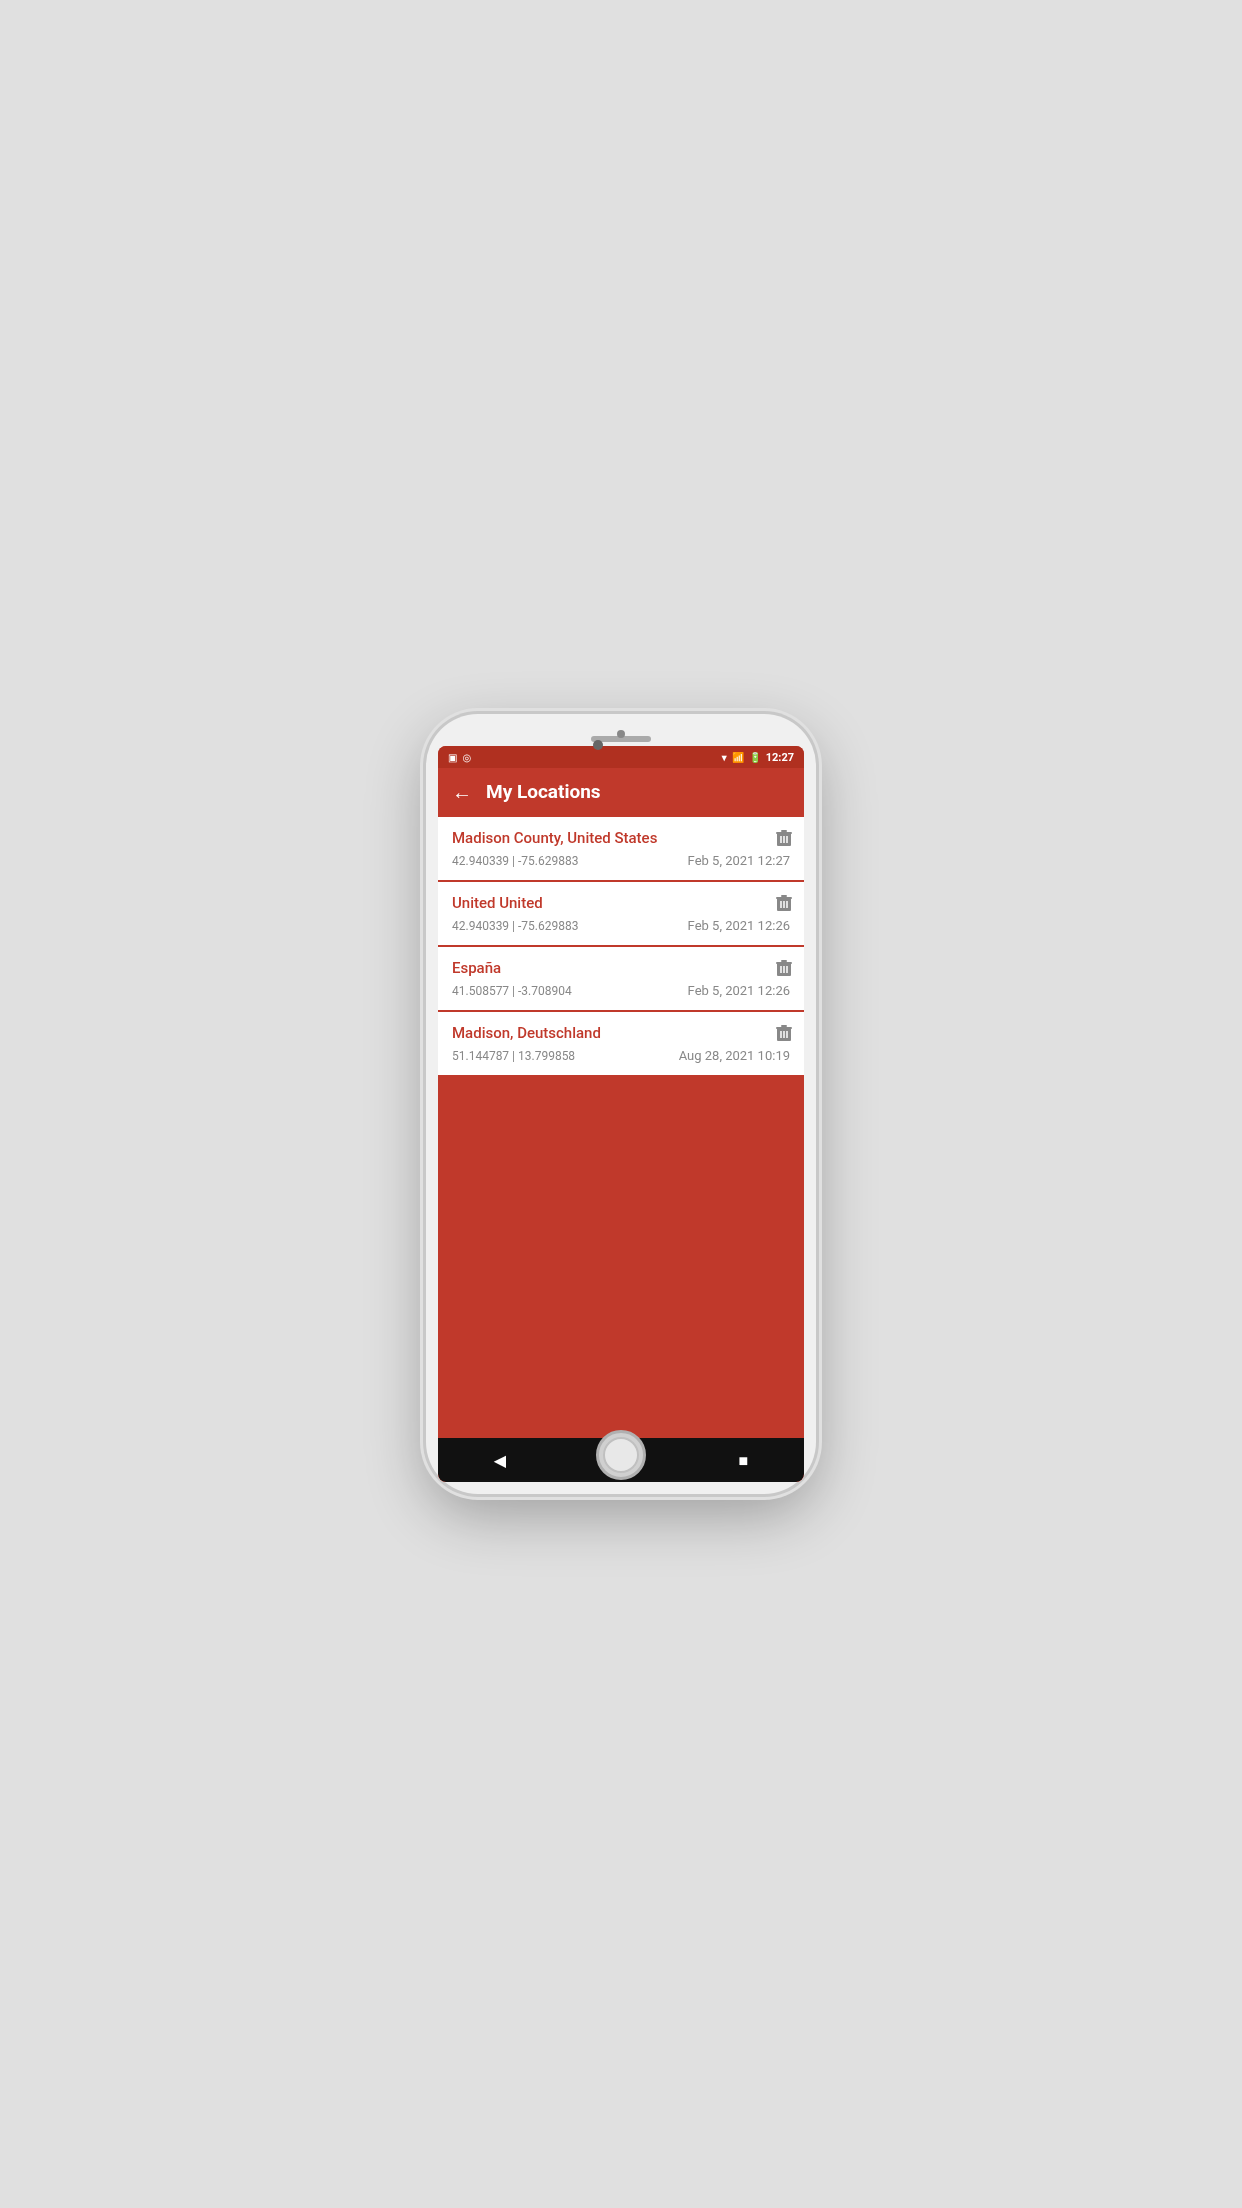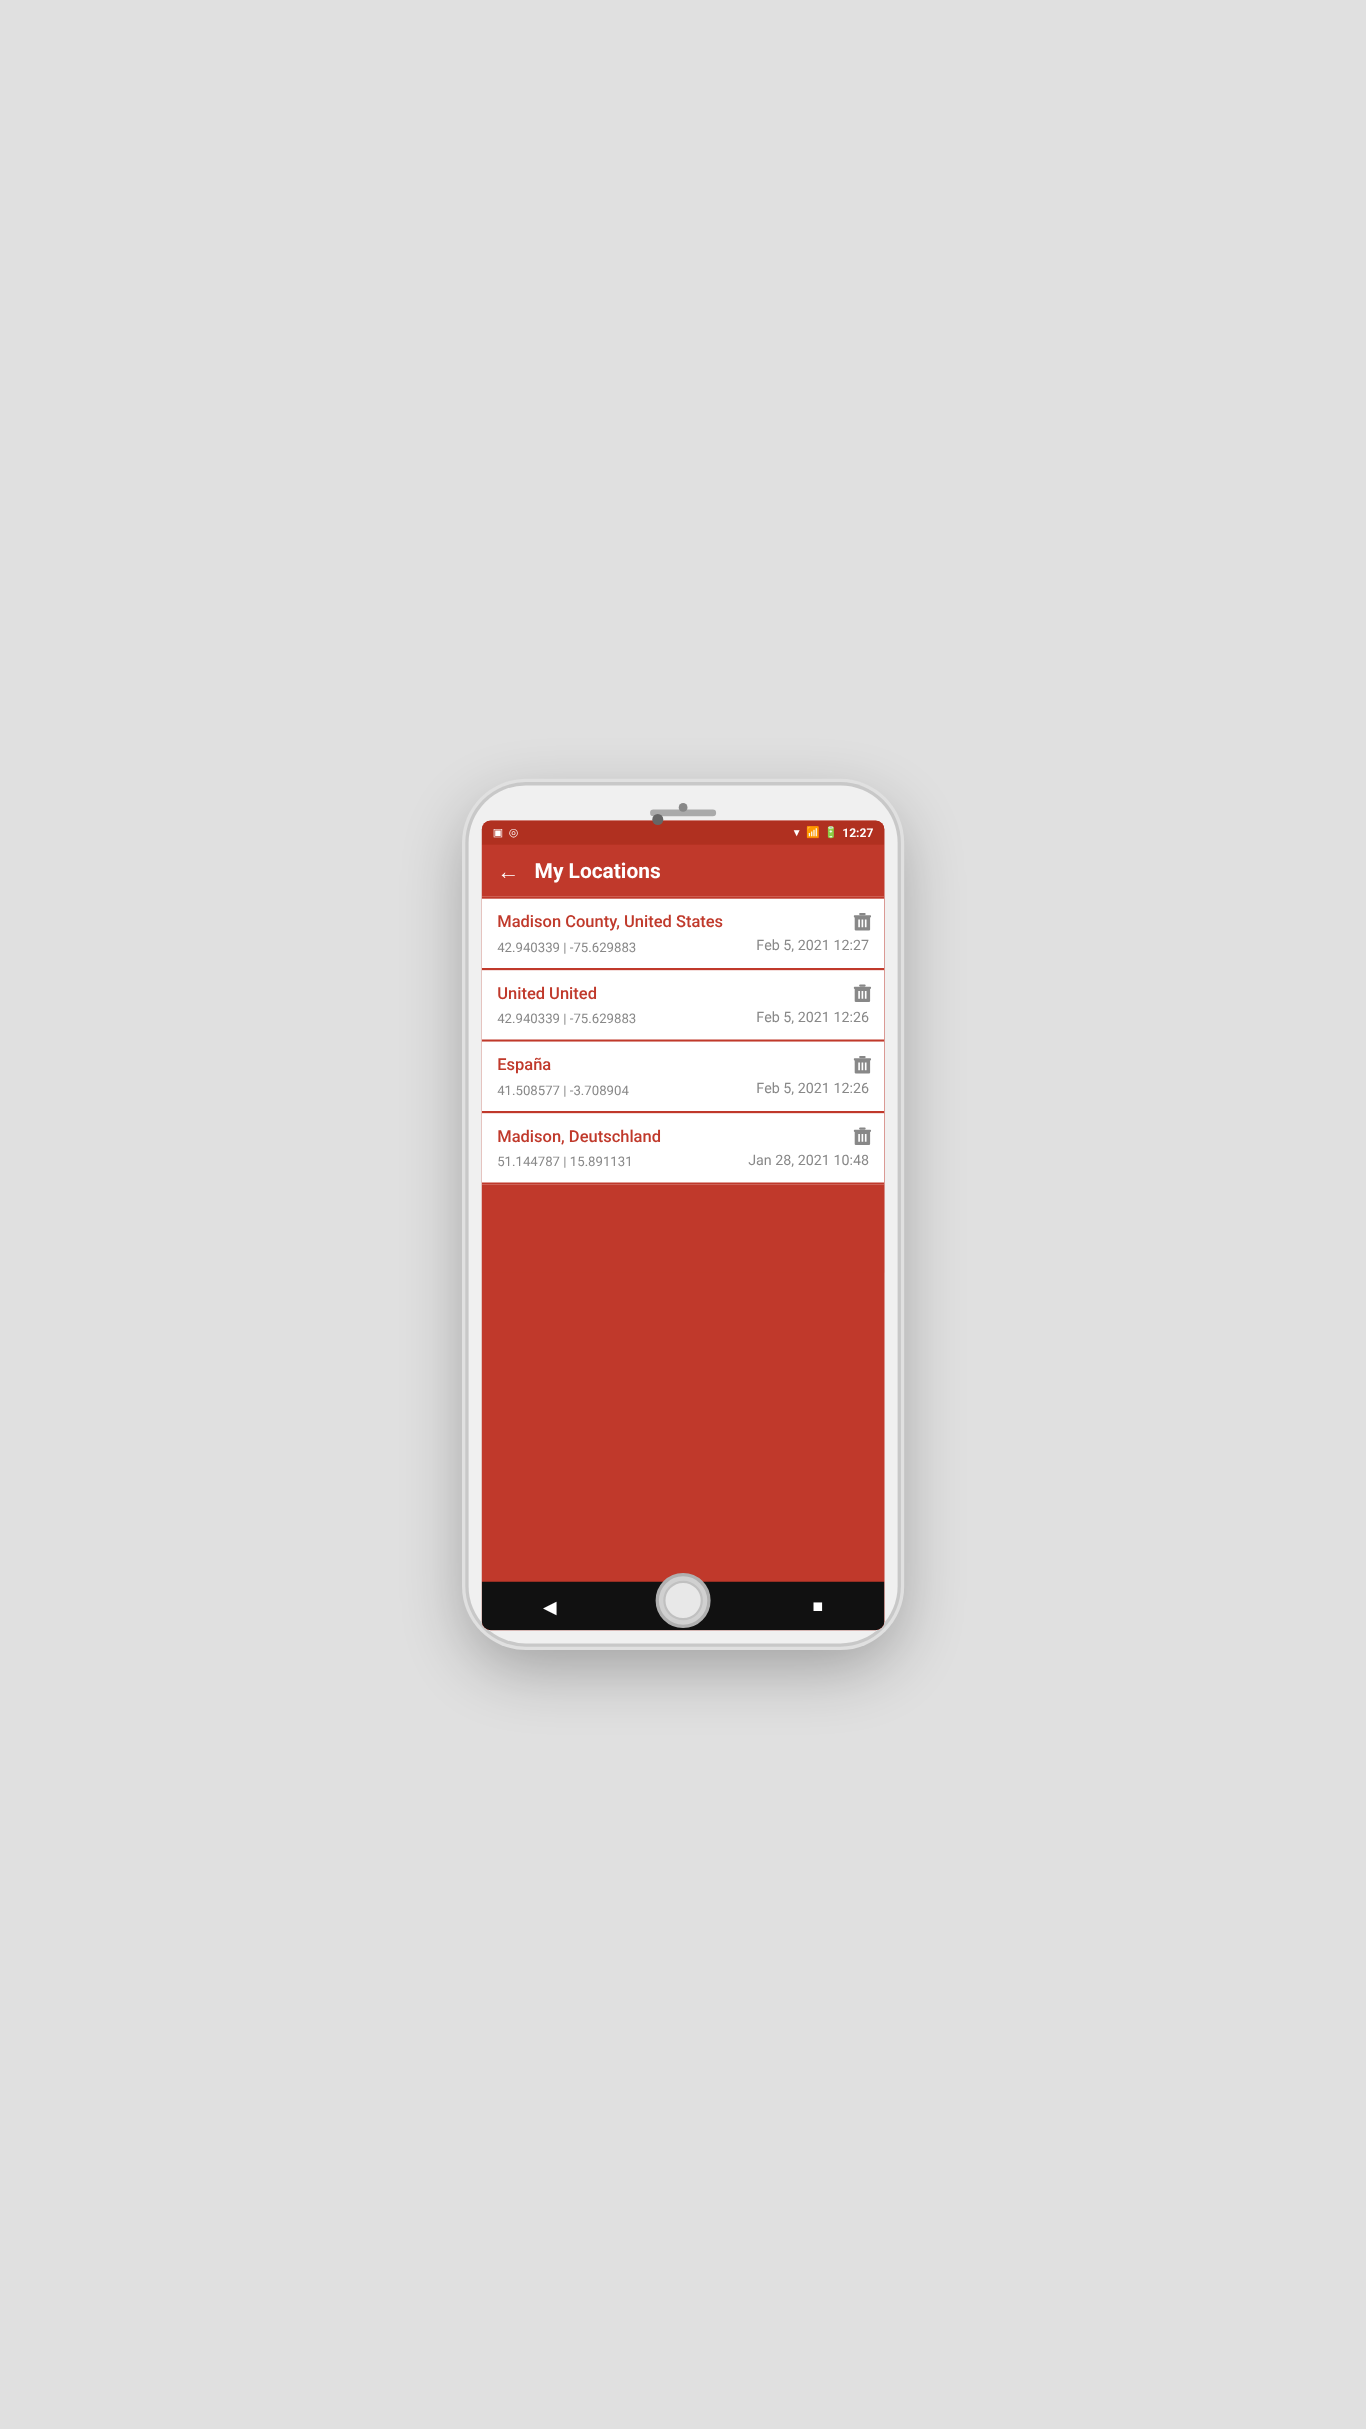--- a/index.html
+++ b/index.html
@@ -300,22 +300,22 @@
               <line x1="5" y1="7" x2="5" y2="14" stroke="white" stroke-width="1.5"></line>
               <line x1="8" y1="7" x2="8" y2="14" stroke="white" stroke-width="1.5"></line>
               <line x1="11" y1="7" x2="11" y2="14" stroke="white" stroke-width="1.5"></line>
             </svg>
           </span>
         </div>
 
         <div class="location-item">
           <div class="location-name">Madison, Deutschland</div>
           <div class="location-details">
-            <span class="location-coords">51.144787 | 15.891131</span>
-            <span class="location-date">Jan 28, 2021 10:48</span>
+            <span class="location-coords">51.144787 | 13.799858</span>
+            <span class="location-date">Aug 28, 2021 10:19</span>
           </div>
           <span class="delete-btn">
             <svg width="16" height="18" viewBox="0 0 16 18" fill="none" xmlns="http://www.w3.org/2000/svg">
               <rect x="1" y="4" width="14" height="13" rx="1" fill="#888"></rect>
               <rect x="0" y="3" width="16" height="2" rx="1" fill="#888"></rect>
               <rect x="5" y="1" width="6" height="2" rx="1" fill="#888"></rect>
               <line x1="5" y1="7" x2="5" y2="14" stroke="white" stroke-width="1.5"></line>
               <line x1="8" y1="7" x2="8" y2="14" stroke="white" stroke-width="1.5"></line>
               <line x1="11" y1="7" x2="11" y2="14" stroke="white" stroke-width="1.5"></line>
             </svg>

